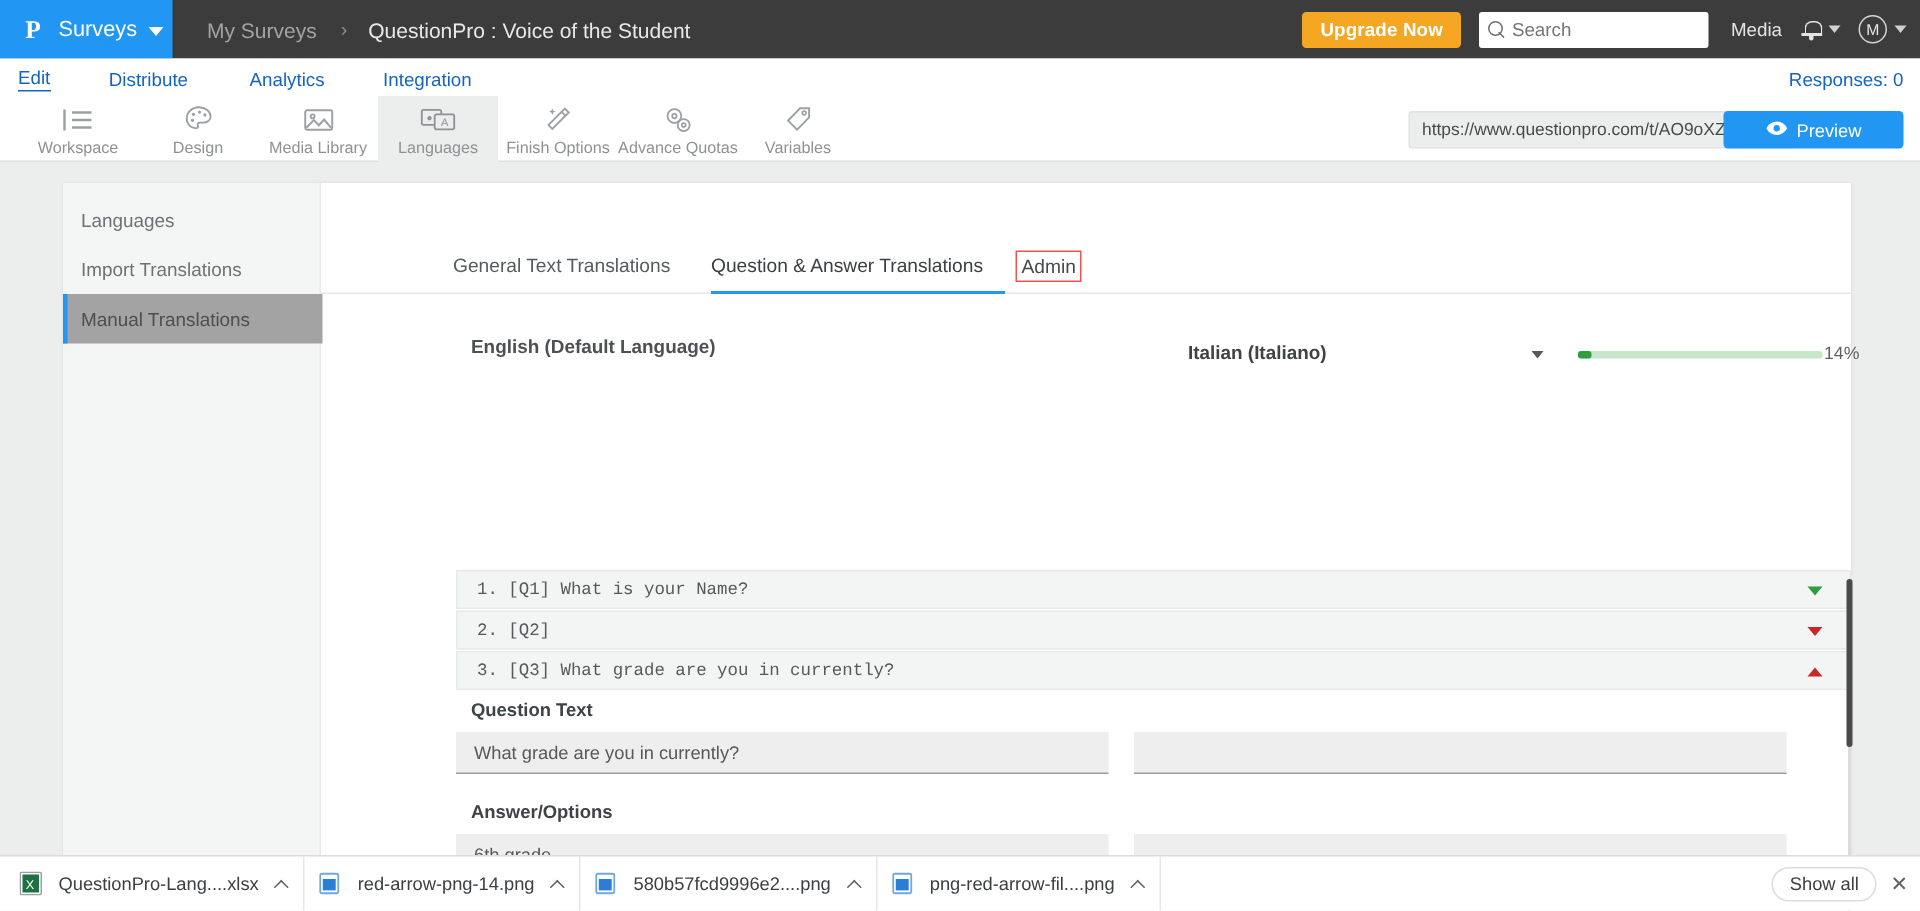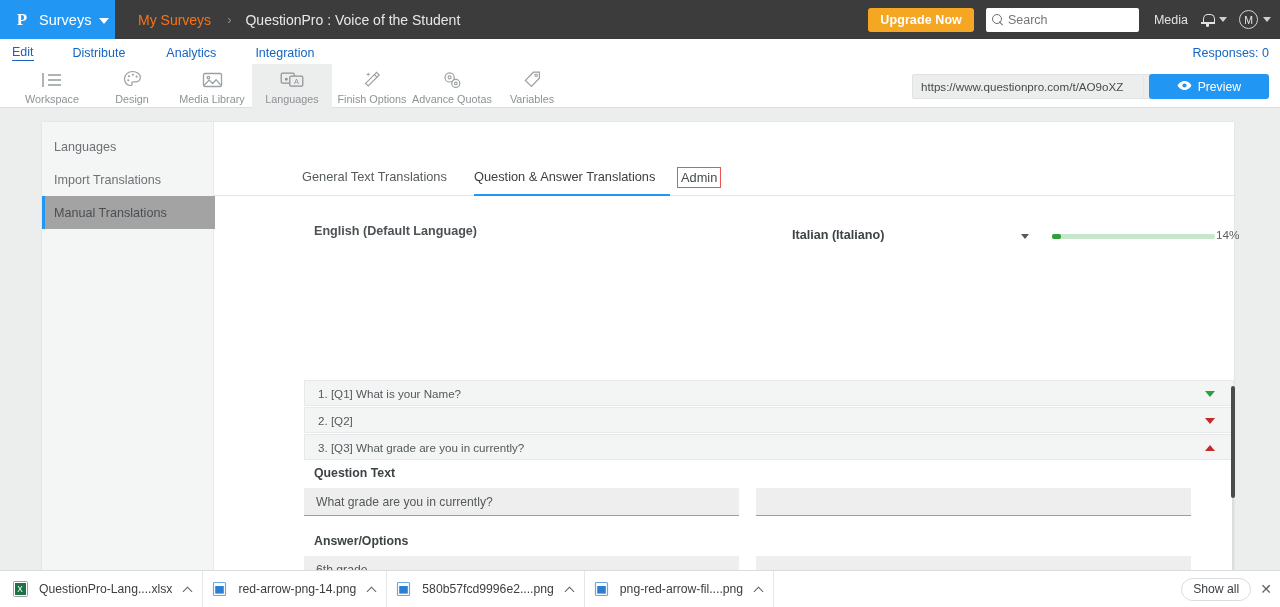--- a/index.html
+++ b/index.html
@@ -25,21 +25,21 @@
     font-family: "Liberation Serif", serif; line-height: 1;
     width: 22px; text-align: center;
   }
   .brand-label { color: #ffffff; font-size: 14.5px; margin-left: 6px; }
   .brand-caret {
     width: 0; height: 0; margin-left: 8px; margin-top: 2px;
     border-left: 5px solid transparent; border-right: 5px solid transparent;
     border-top: 6px solid #ffffff;
   }
   .crumbs { display: flex; align-items: center; margin-left: 23px; }
-  .crumb-link { color: #f97316; font-size: 14px; }
+  .crumb-link { color: #a3a3a3; font-size: 14px; }
   .crumb-sep { color: #8d8d8d; font-size: 13px; margin: 0 14px 0 16px; }
   .crumb-current { color: #e8e8e8; font-size: 14px; }
 
   .topbar-right {
     position: absolute; right: 0; top: 0; height: 39px;
     display: flex; align-items: center; padding-right: 9px;
   }
   .upgrade-btn {
     background: #f5a623; color: #ffffff; font-size: 12.5px; font-weight: bold;
     border: none; border-radius: 3px; height: 24px; padding: 0 12px;
@@ -121,21 +121,21 @@
   .tb-item {
     width: 80px; height: 44px; display: flex; flex-direction: column;
     align-items: center; justify-content: flex-start; padding-top: 5px;
     cursor: pointer; position: relative;
   }
   .tb-item.active { background: #eceded; }
   .tb-ico { height: 21px; display: flex; align-items: center; justify-content: center; }
   .tb-lbl { font-size: 10.8px; color: #8d9295; margin-top: 3px; white-space: nowrap; }
 
   .url-wrap {
-    position: absolute; right: 110px; top: 10px; width: 258px; height: 25px;
+    position: absolute; right: 83px; top: 10px; width: 258px; height: 25px;
     background: #eceded; border: 1px solid #e0e2e3; border-radius: 2px;
     display: flex; align-items: center;
   }
   .url-text {
     font-size: 11.6px; color: #4a4a4a; margin-left: 8px;
     white-space: nowrap; overflow: hidden; flex: 1;
   }
   .pencil {
     width: 26px; height: 23px; display: flex; align-items: center;
     justify-content: center; cursor: pointer; border-left: 1px solid #e3e5e6;
@@ -210,21 +210,21 @@
     position: absolute; left: 1002px; top: 6px; font-size: 11.8px; color: #5d6265;
   }
 
   
   .qlist { position: absolute; left: 90px; top: 136px; width: 930px; }
   .qrow {
     height: 26px; background: #f3f4f4; border: 1px solid #e7e8e9;
     margin-bottom: 1px; display: flex; align-items: center; position: relative;
     cursor: pointer;
   }
-  .qrow-lbl { font-size: 11.6px; color: #54595c; margin-left: 13px; }
+  .qrow-lbl { font-size: 11.6px; color: #54595c; margin-left: 13px; font-family: Liberation Mono, monospace; }
   .qrow-arrow {
     position: absolute; right: 18px; top: 10px; width: 0; height: 0;
     border-left: 5px solid transparent; border-right: 5px solid transparent;
   }
   .arrow-down-green { border-top: 6px solid #2e9e3e; }
   .arrow-down-red { border-top: 6px solid #c62828; }
   .arrow-up-red { border-bottom: 6px solid #c62828; }
 
   .qbody { position: absolute; left: 90px; top: 222px; width: 930px; }
   .field-label {

